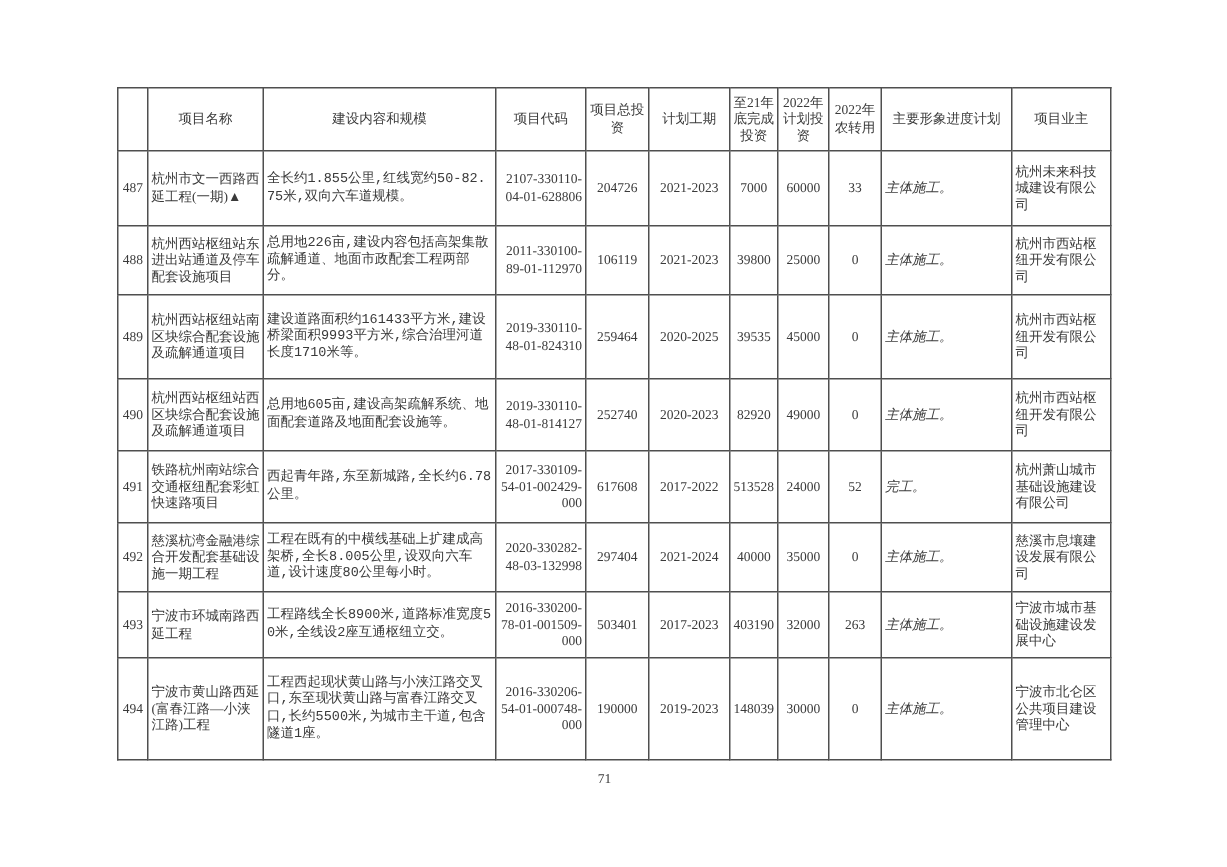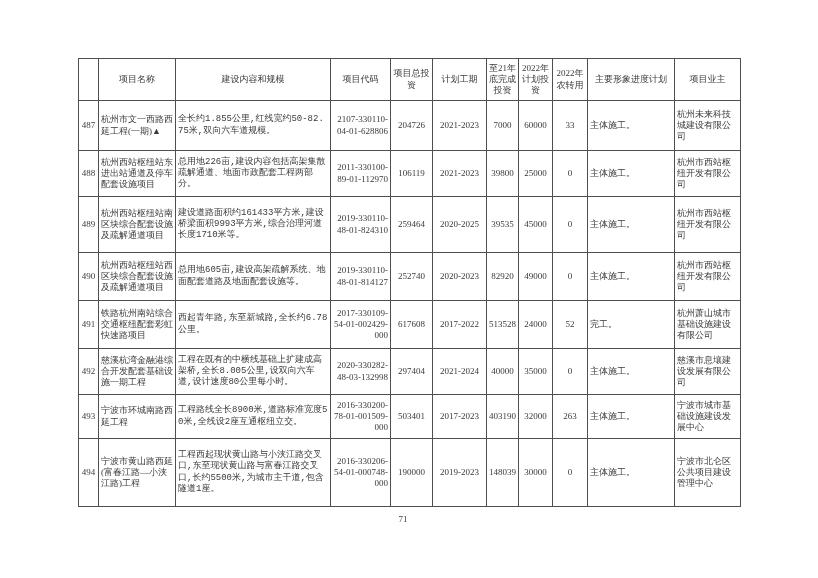--- a/index.html
+++ b/index.html
@@ -27,21 +27,21 @@
     word-break:break-all;
   }
   table.projects th{
     font-weight:normal;text-align:center;
   }
   td.c-id{text-align:center;padding:0;}
   td.c-name{text-align:left;}
   td.c-content{text-align:left;font-family:Liberation Mono, monospace;}
   td.c-code{text-align:right;margin-top:15px;}
   td.c-num{text-align:center;}
-  td.c-progress{text-align:left;}
+  td.c-progress{text-align:left;font-style:italic;}
   td.c-owner{text-align:left;font-family:Liberation Serif, serif;}
   .page-number{
     position:absolute;left:0;top:514px;width:806px;
     text-align:center;font-size:9px;color:#3a3a3a;
   }
 </style>
 </head>
 <body>
 
 <div class="page">

